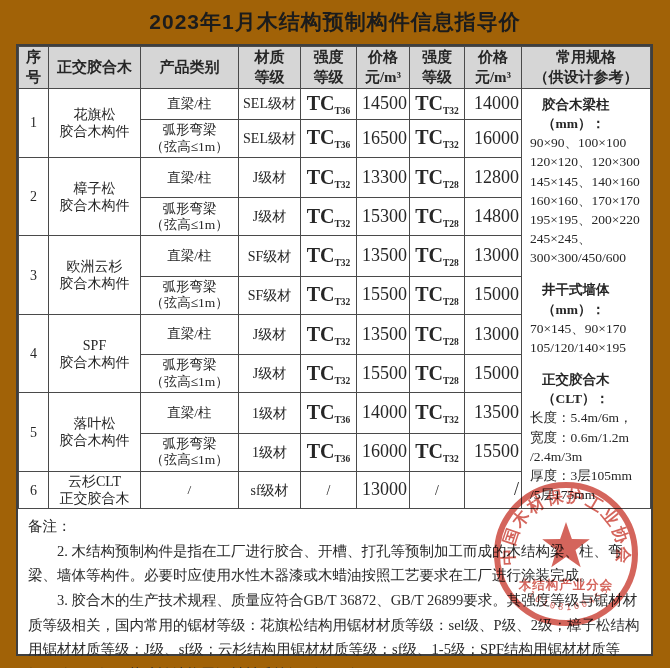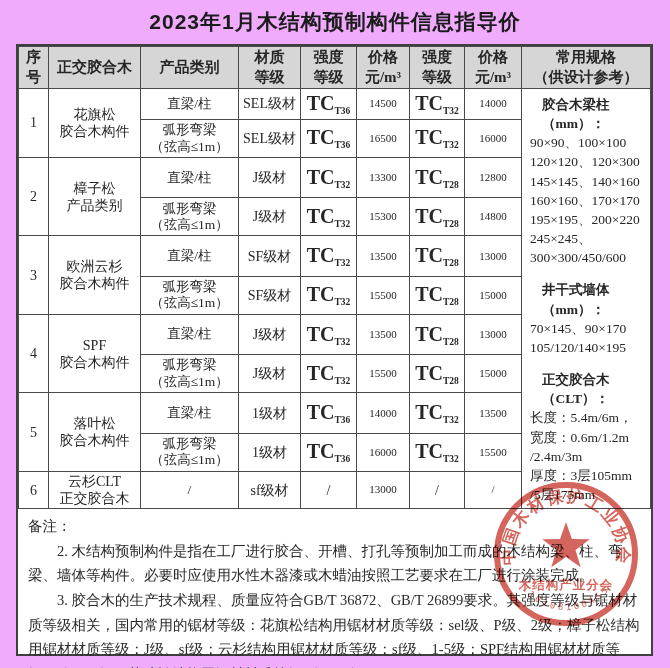--- a/index.html
+++ b/index.html
@@ -1,32 +1,32 @@
 <!DOCTYPE html>
 <html><head>
 <meta charset="utf-8">
 <style>
   html,body{margin:0;padding:0;background:#ffffff;}
-  .page{width:670px;height:668px;background:#f0abfc;position:relative;overflow:hidden;
+  .page{width:670px;height:668px;background:#a16207;position:relative;overflow:hidden;
         font-family:"Liberation Serif","DejaVu Serif",serif;color:#262626;box-sizing:border-box;text-decoration:underline;}
   .title{position:absolute;left:0;top:8px;width:100%;text-align:center;
          font-family:"Liberation Sans","DejaVu Sans",sans-serif;font-weight:700;
          font-size:21px;color:#1c1c1c;letter-spacing:1px;}
   .frame{position:absolute;left:16px;top:44px;width:637px;height:612px;
          border:2px solid #3f3f3f;box-sizing:border-box;background:#fff;}
   table{width:100%;border-collapse:collapse;table-layout:fixed;}
   th,td{border:1px solid #4a4a4a;text-align:center;vertical-align:middle;
         padding:1px 2px;font-size:14px;line-height:1.22;overflow:hidden;}
   thead th{background:#d6d6d6;font-weight:700;font-size:15px;line-height:1.3;height:38px;}
   .pre{white-space:pre-line;}
   tr.rA>td{height:28px;}
   tr.rB>td{height:35px;}
   tr.r6>td{height:34px;}
   td.cat{font-size:13.5px;}
-  td.price{font-size:11px;}
+  td.price{font-size:18px;text-align:right;}
   .tc{font-weight:700;font-size:20px;}
   .tcsub{font-weight:700;font-size:9.5px;}
   td.specs-cell{vertical-align:top;text-align:left;padding:6px 5px 4px 8px;
                 font-size:13.5px;line-height:1.42;}
   .spec-sec{margin-bottom:13px;}
   .spec-sec:last-child{margin-bottom:0;}
   .spec-title{font-weight:700;margin-left:12px;}
   .notes{padding:5px 10px 4px 10px;font-size:14.5px;line-height:1.7;color:#2a2a2a;}
   .notes p{margin:0;text-indent:2em;}
   .notes p.label{text-indent:0;}
@@ -118,21 +118,21 @@
           <td>SEL级材</td>
           <td><span class="tc">TC</span><sub class="tcsub">T36</sub></td>
           <td class="price">16500</td>
           <td><span class="tc">TC</span><sub class="tcsub">T32</sub></td>
           <td class="price">16000</td>
         </tr>
 
         <tr class="rA">
           <td rowspan="2">2</td>
           <td rowspan="2" class="pre">樟子松
-产品类别</td>
+胶合木构件</td>
           <td class="cat pre">直梁/柱</td>
           <td>J级材</td>
           <td><span class="tc">TC</span><sub class="tcsub">T32</sub></td>
           <td class="price">13300</td>
           <td><span class="tc">TC</span><sub class="tcsub">T28</sub></td>
           <td class="price">12800</td>
         </tr>
         <tr class="rB">
           <td class="cat pre">弧形弯梁
 （弦高≤1m）</td>

